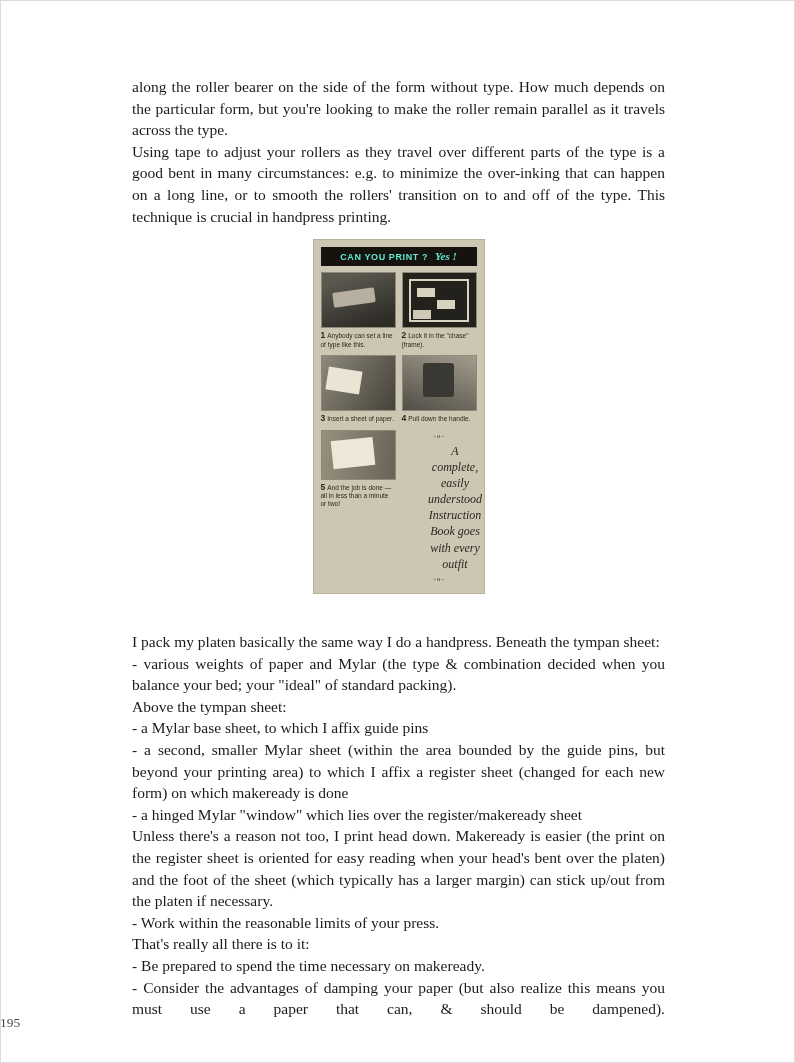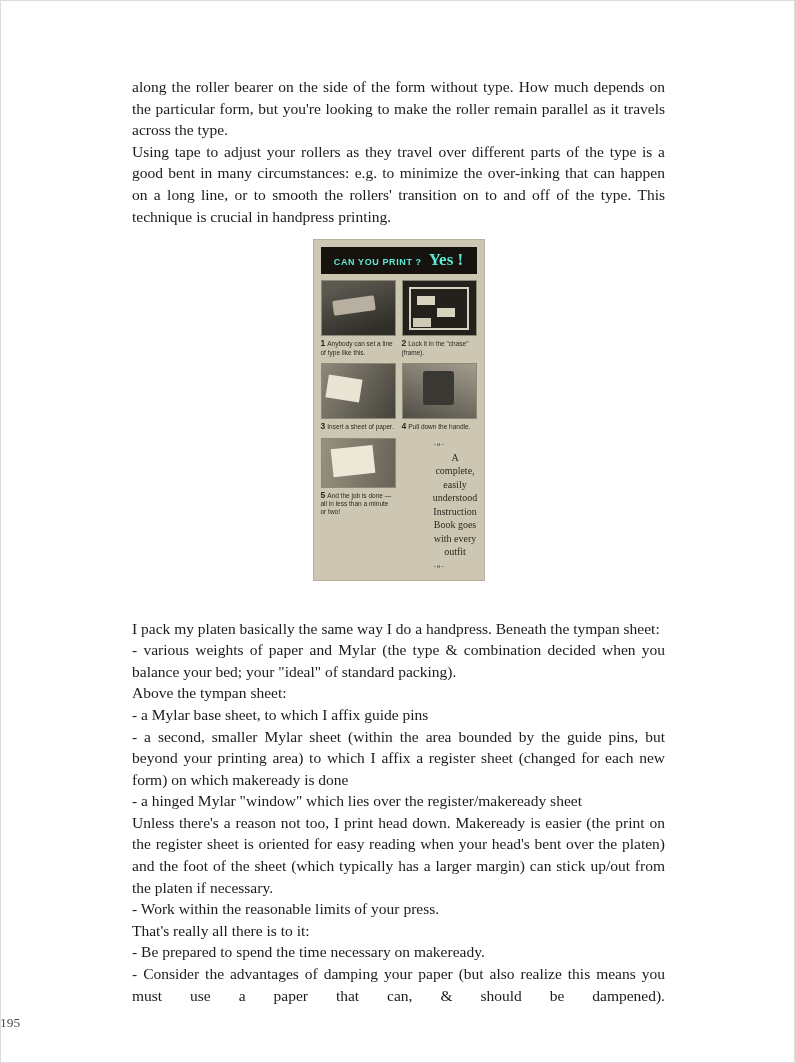--- a/index.html
+++ b/index.html
@@ -53,22 +53,23 @@
   }
   .advert-title {
     font-family: "Liberation Sans", sans-serif;
     font-weight: 700;
     font-size: 9px;
     letter-spacing: 0.6px;
     white-space: nowrap;
   }
   .advert-yes {
     font-family: "Liberation Serif", serif;
+    font-style: italic;
     font-weight: 700;
-    font-size: 17px;
+    font-size: 11px;
   }
   .panel-grid {
     display: grid;
     grid-template-columns: 1fr 1fr;
     gap: 6px 6px;
     margin-top: 6px;
   }
   .panel { min-width: 0; }
   .photo {
     position: relative;
@@ -127,21 +128,22 @@
     display: flex;
     flex-direction: column;
     justify-content: center;
     align-items: center;
     text-align: center;
     gap: 3px;
     padding: 2px 3px;
   }
   .note-text {
     font-family: "Liberation Serif", serif;
-    font-size: 10px;
+    font-style: italic;
+    font-size: 12px;
     line-height: 1.35;
     color: #2b2720;
     margin-left: 32px;
   }
   .squiggle {
     font-size: 7px;
     color: #2b2720;
     letter-spacing: 1px;
   }
 

